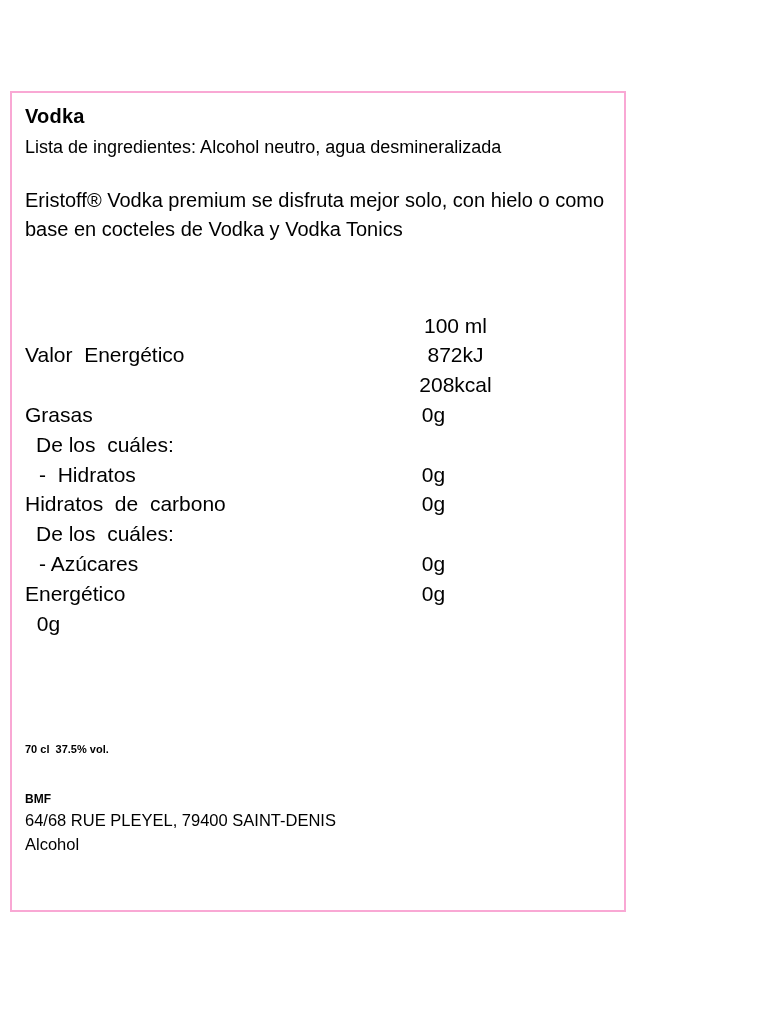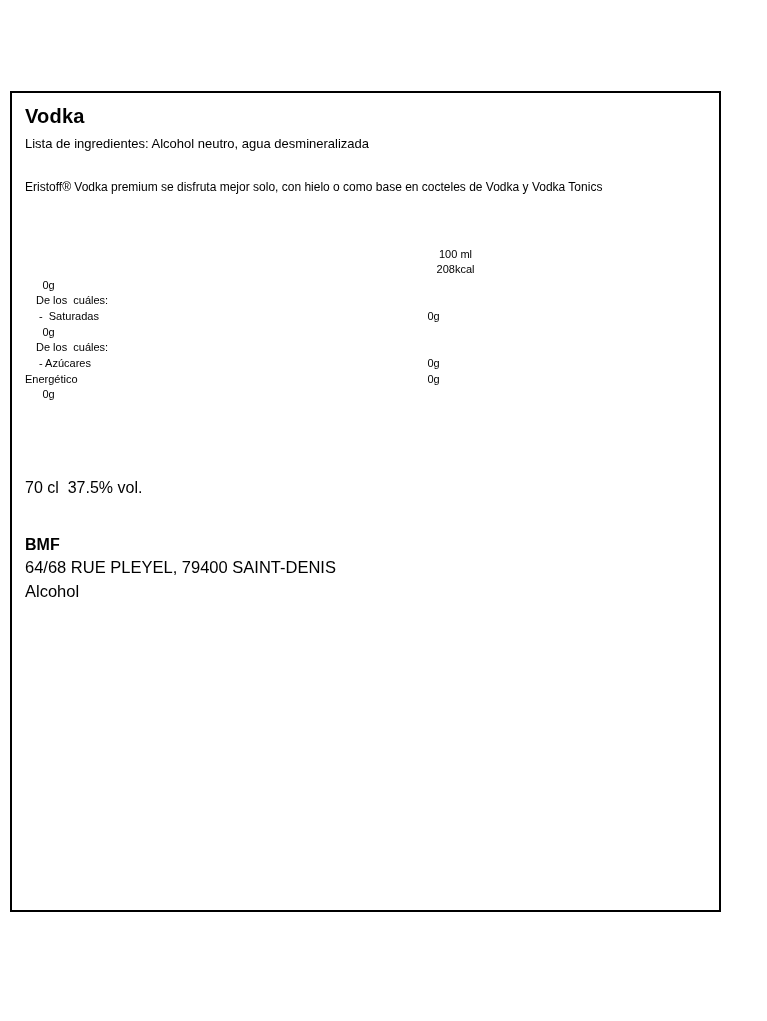--- a/index.html
+++ b/index.html
@@ -12,47 +12,47 @@
     height: 1021px;
     font-family: "Liberation Sans", sans-serif;
     color: #000000;
     position: relative;
     overflow: hidden;
   }
   .label-box {
     position: absolute;
     left: 10px;
     top: 91px;
-    width: 711px;
+    width: 616px;
     height: 821px;
-    border: 2px solid #000000;
+    border: 2px solid #f9a8d4;
     box-sizing: border-box;
     padding: 12px 10px 4px 10px;
   }
   .product-title {
     font-size: 20px;
     font-weight: bold;
     margin: 0 0 2px 3px;
     letter-spacing: 0.2px;
   }
   .ingredients {
-    font-size: 13px;
+    font-size: 18px;
     margin: 8px 0 0 3px;
     line-height: 1.25;
   }
   .description {
-    font-size: 12px;
+    font-size: 20px;
     margin: 27px 0 0 3px;
     line-height: 1.45;
     max-width: 735px;
   }
   .nutrition {
-    margin-top: 50px;
+    margin-top: 67px;
     position: relative;
-    font-size: 11px;
+    font-size: 21px;
   }
   .nut-row {
     display: flex;
     align-items: baseline;
     line-height: 1.42;
   }
   .nut-label {
     width: 385px;
     padding-left: 3px;
     box-sizing: border-box;
@@ -72,75 +72,81 @@
     text-align: center;
     padding-right: 18px;
   }
   .nut-value.right {
     text-align: center;
     padding-right: 62px;
   }
   .indent1 { padding-left: 14px; }
   .indent2 { padding-left: 17px; }
   .volume {
-    font-size: 16px;
-    font-weight: normal;
-    margin: 76px 0 0 3px;
+    font-size: 11px;
+    font-weight: bold;
+    margin: 105px 0 0 3px;
     white-space: pre;
   }
   .company {
     margin-top: 36px;
     margin-left: 3px;
     font-size: 16.5px;
     line-height: 1.45;
   }
   .company-name {
     font-weight: bold;
-    font-size: 16px;
+    font-size: 12px;
   }
 </style>
 </head>
 <body>
 
 <div class="label-box">
 
   <div class="product-title">Vodka</div>
 
   <div class="ingredients">Lista de ingredientes: Alcohol neutro, agua desmineralizada</div>
 
   <div class="description">Eristoff® Vodka premium se disfruta mejor solo, con hielo o como base en cocteles de Vodka y Vodka Tonics</div>
 
   <div class="nutrition">
 
     <div class="nut-row nut-header">
       <div class="nut-label"></div>
       <div class="nut-value">100 ml</div>
     </div>
 
+    <div class="nut-row">
+      <div class="nut-label">Valor  Energético</div>
+      <div class="nut-value center">872kJ</div>
+    </div>
 
     <div class="nut-row">
       <div class="nut-label"></div>
       <div class="nut-value center">208kcal</div>
     </div>
 
     <div class="nut-row">
+      <div class="nut-label">Grasas</div>
       <div class="nut-value right">0g</div>
     </div>
 
     <div class="nut-row">
       <div class="nut-label indent1">De los  cuáles:</div>
       <div class="nut-value right"></div>
     </div>
 
     <div class="nut-row">
-      <div class="nut-label indent2">-  Saturadas</div>
+      <div class="nut-label indent2">-  Hidratos</div>
       <div class="nut-value right">0g</div>
     </div>
 
     <div class="nut-row">
+      <div class="nut-label">Hidratos  de  carbono</div>
       <div class="nut-value right">0g</div>
     </div>
 
     <div class="nut-row">
       <div class="nut-label indent1">De los  cuáles:</div>
       <div class="nut-value right"></div>
     </div>
 
     <div class="nut-row">
       <div class="nut-label indent2">- Azúcares</div>

